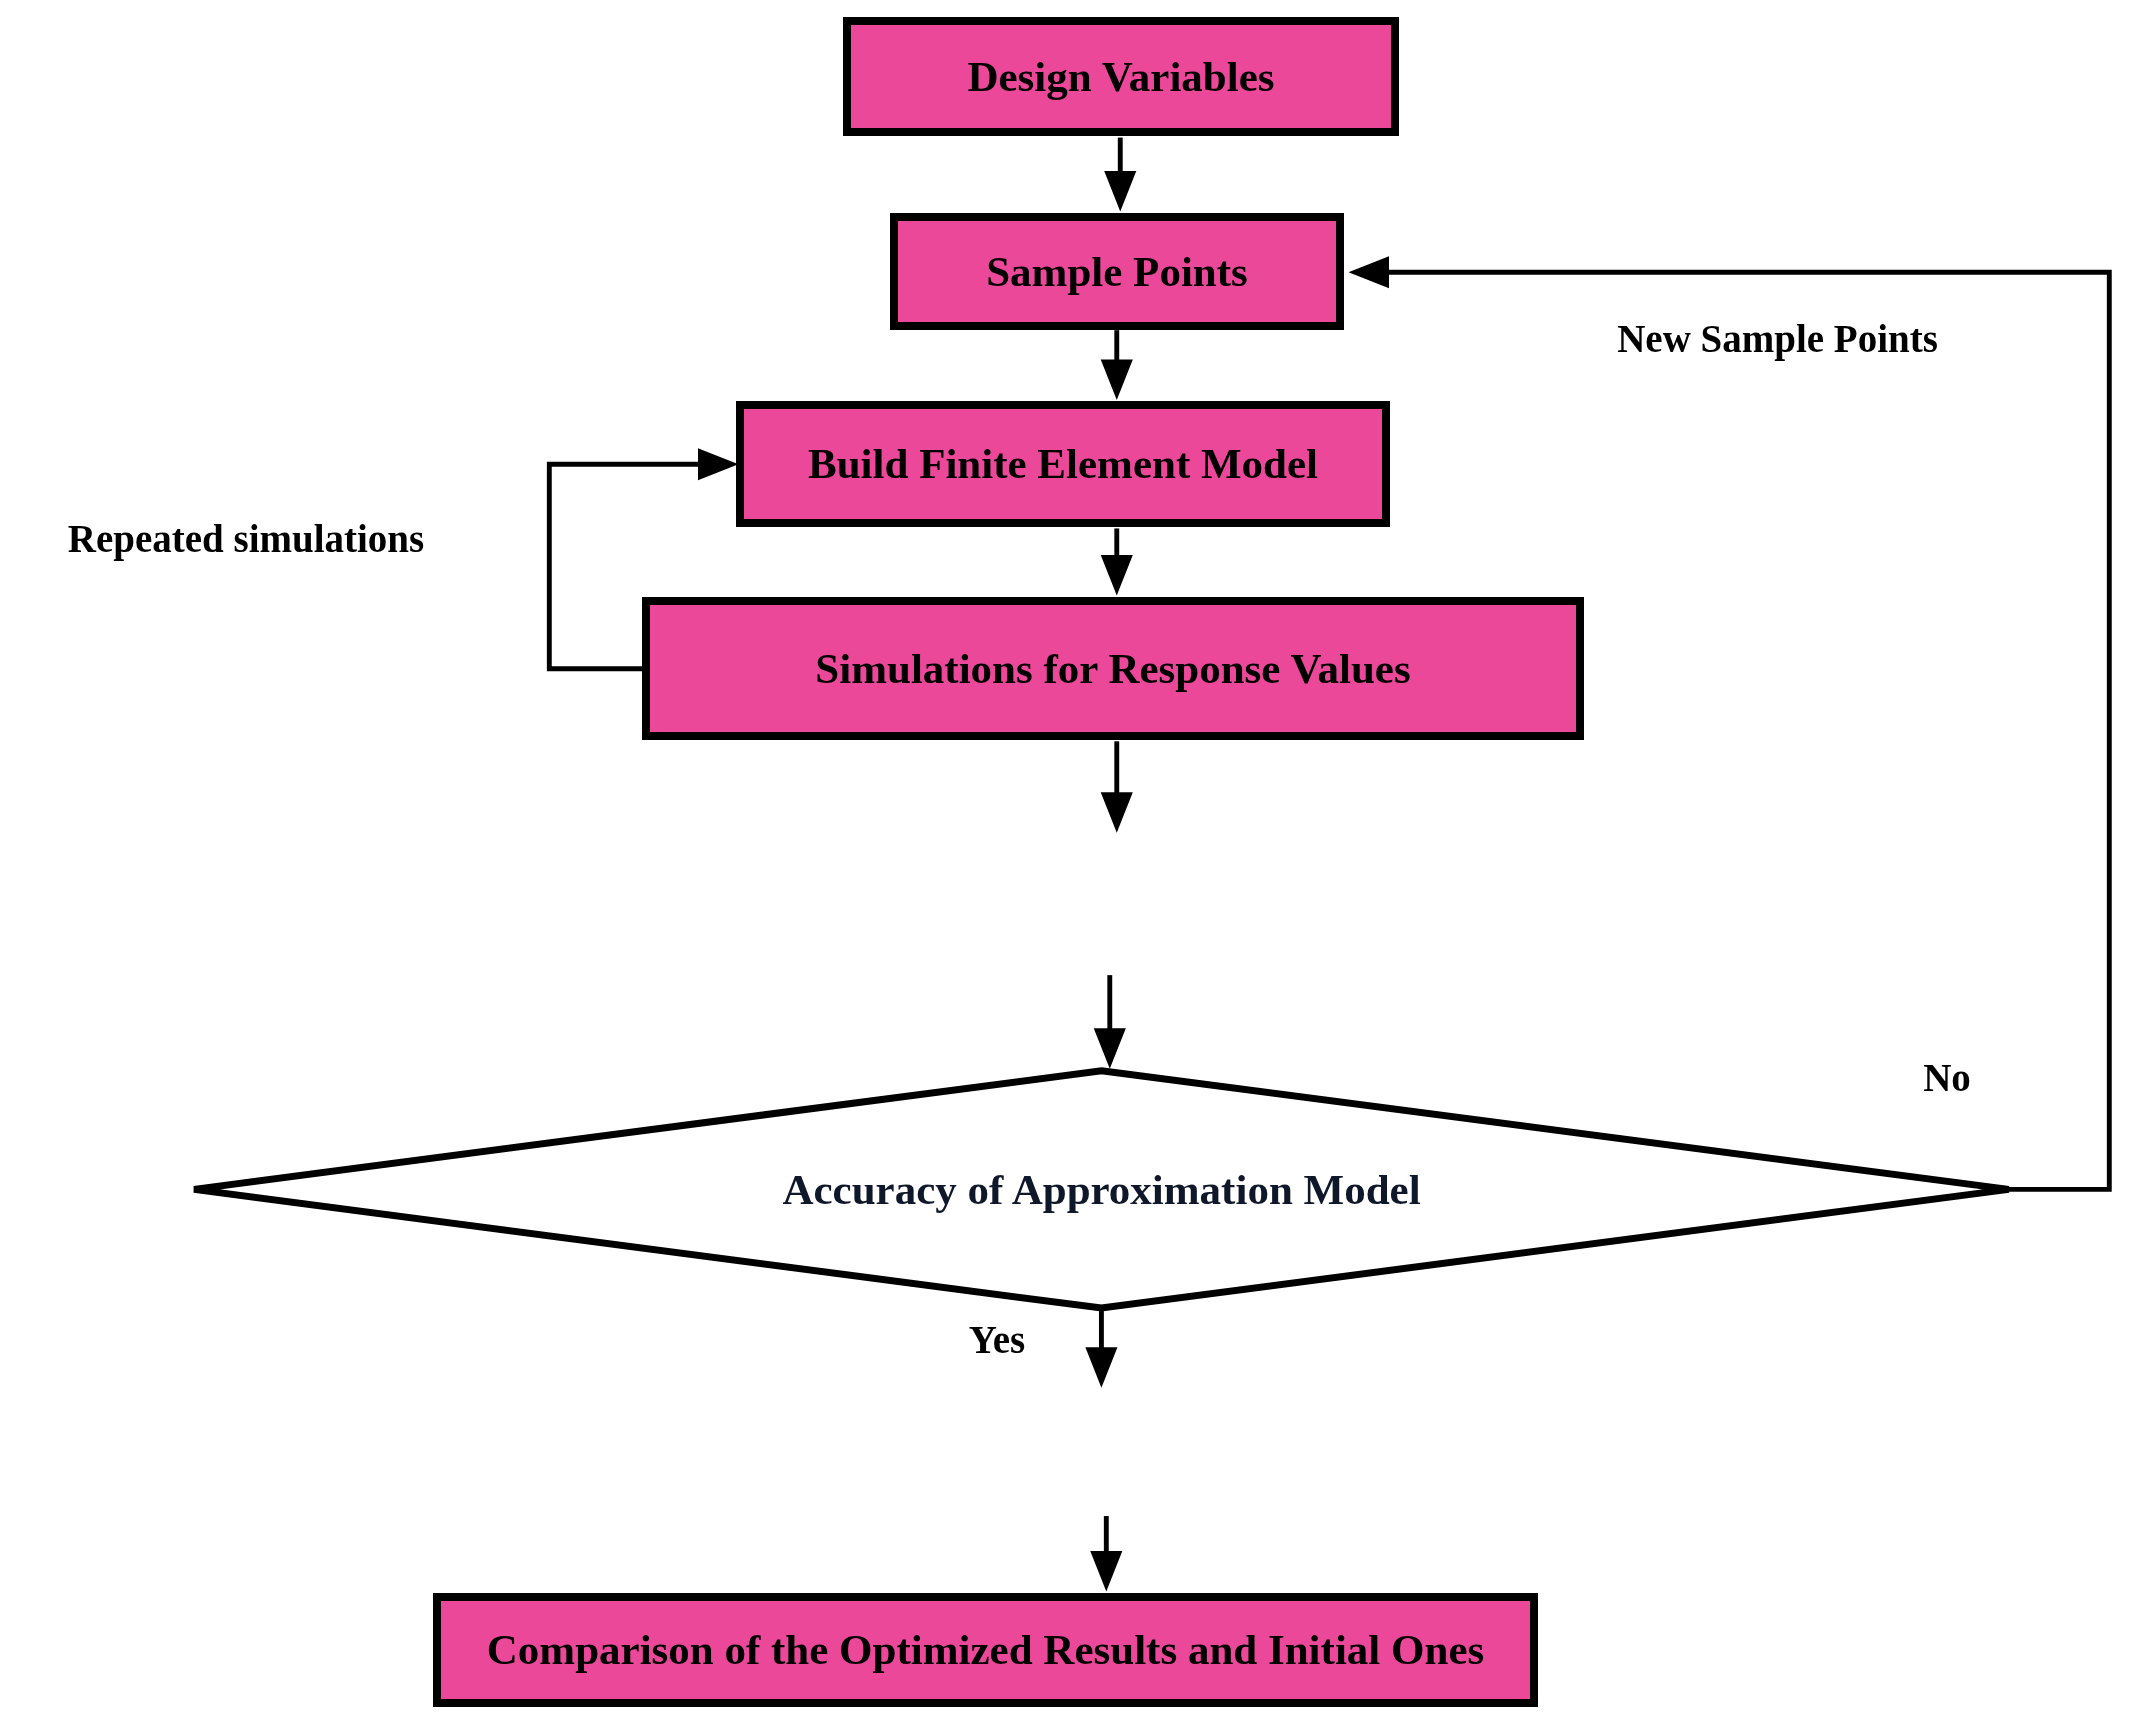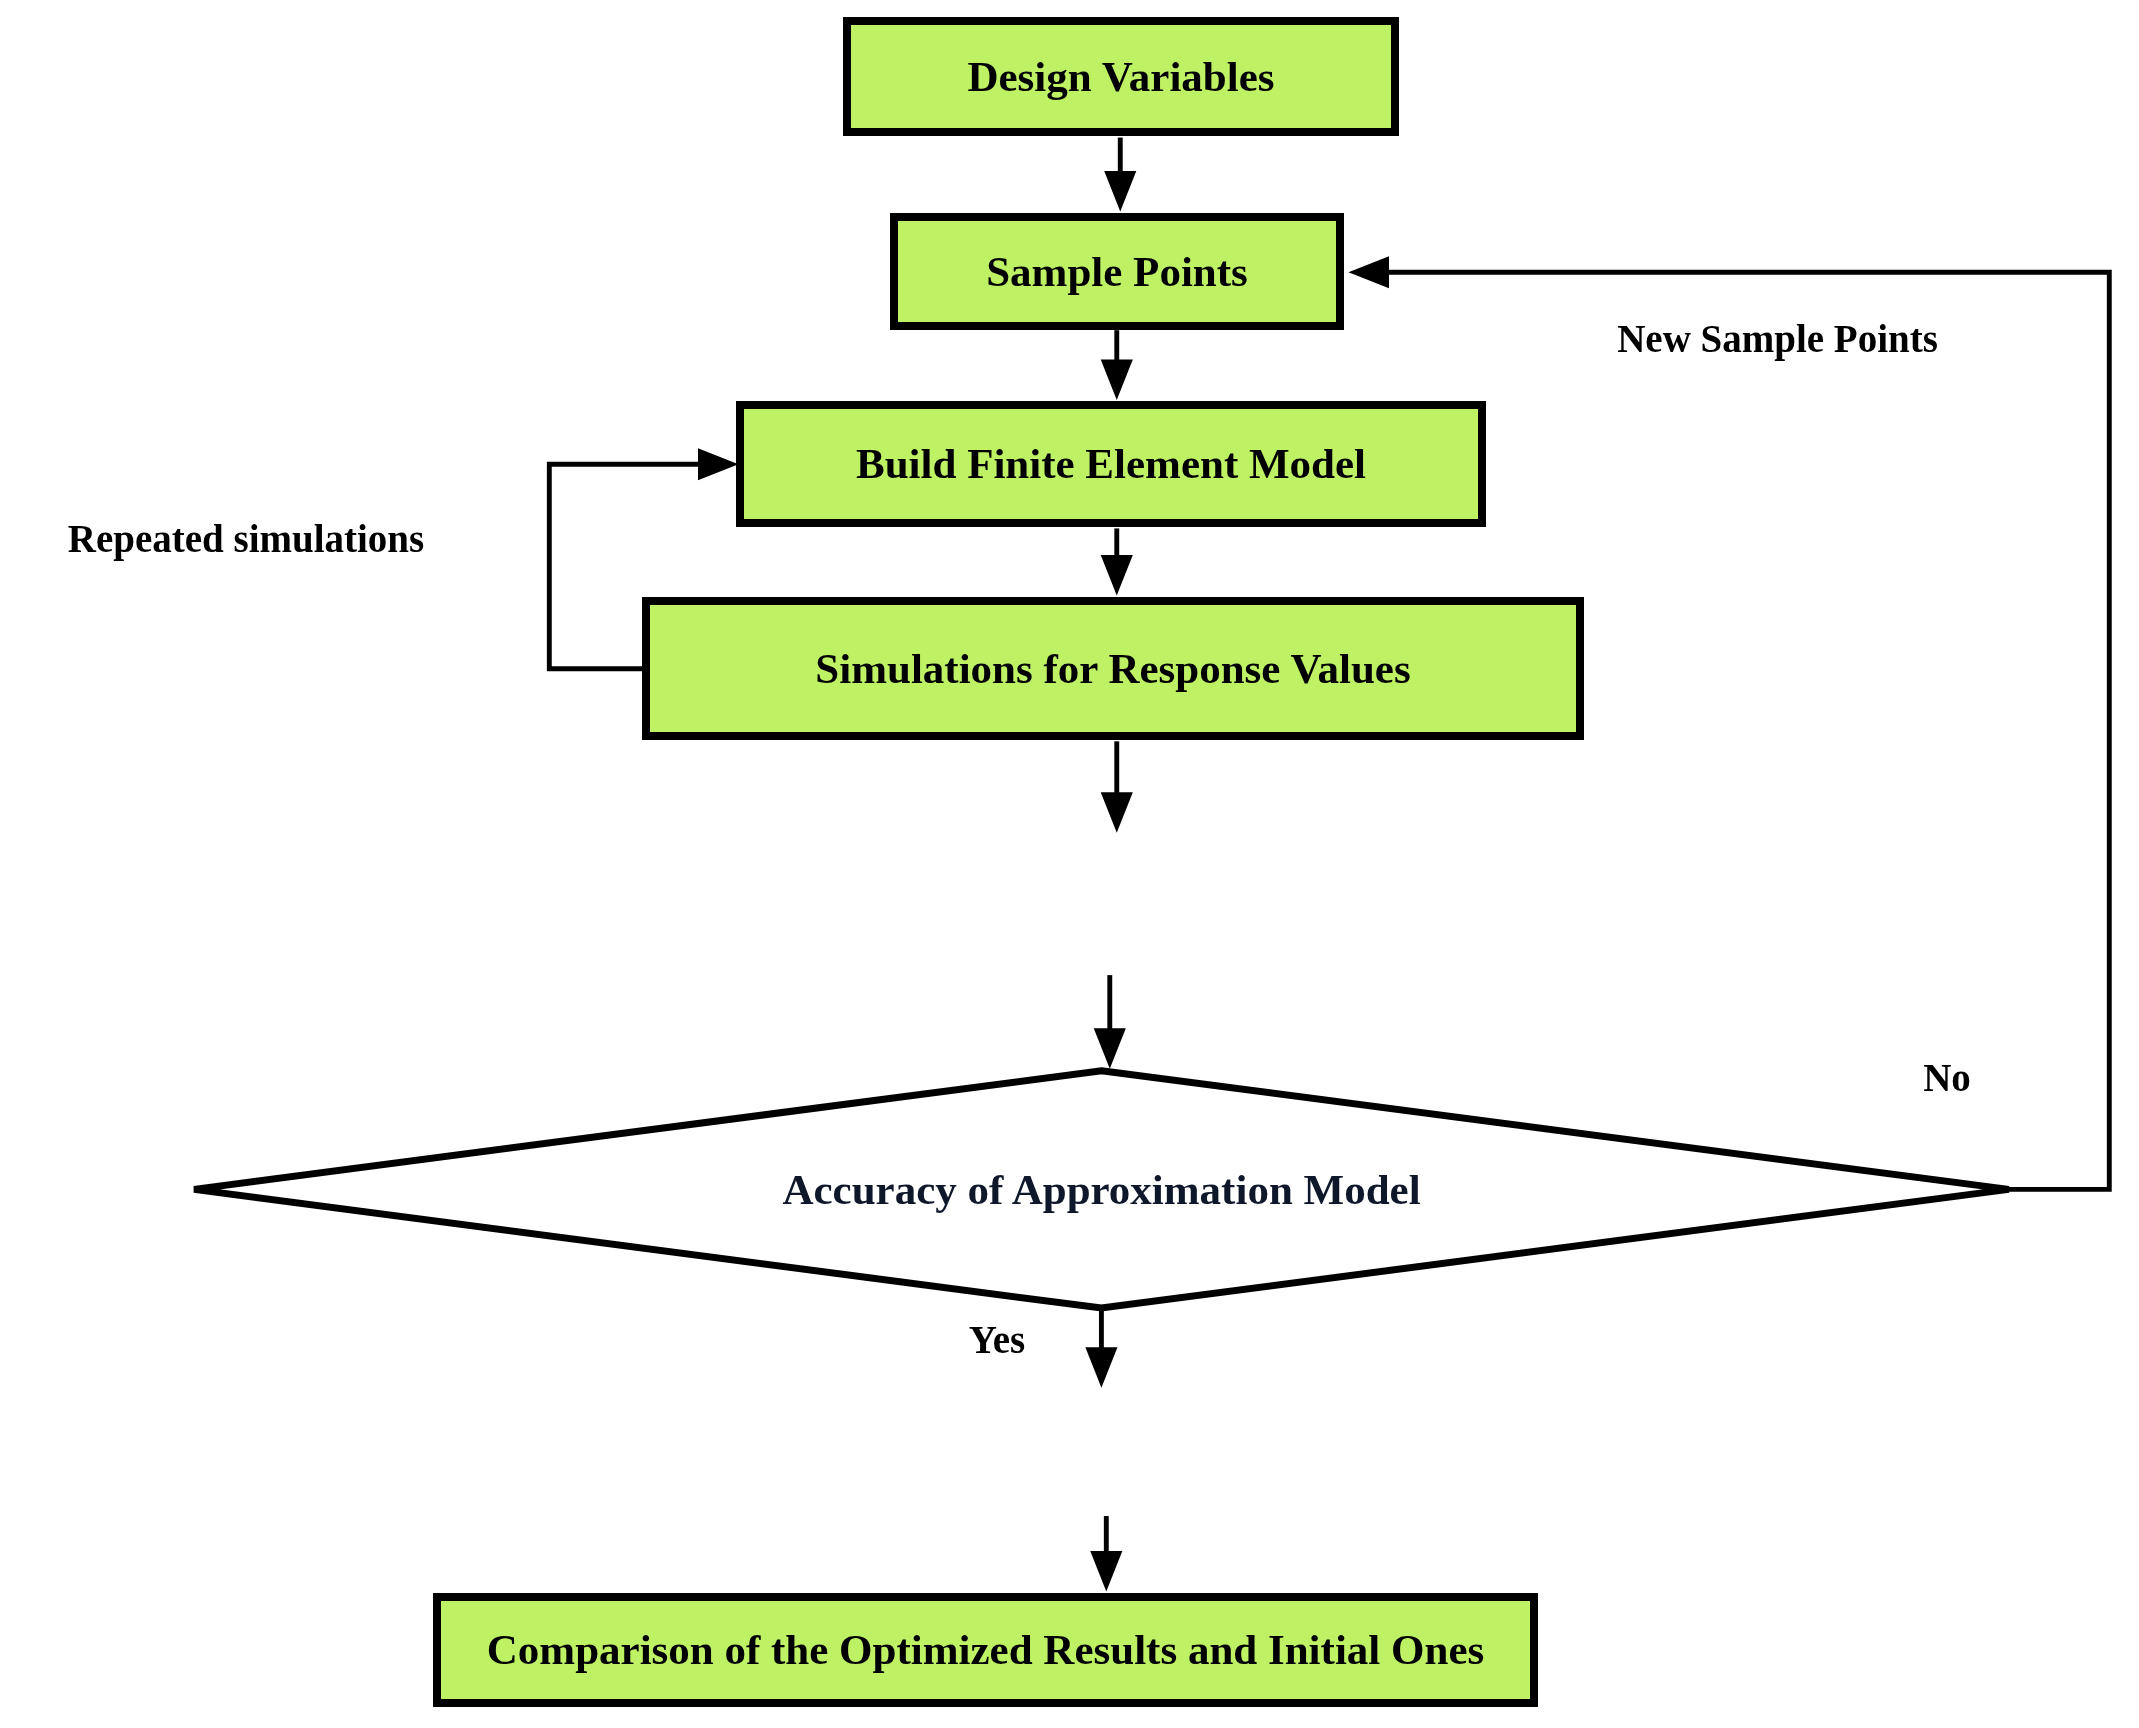--- a/index.html
+++ b/index.html
@@ -14,21 +14,21 @@
   .canvas svg.wires {
     position: absolute;
     left: 0; top: 0;
     width: 2140px; height: 1729px;
     z-index: 1;
   }
   .node {
     position: absolute;
     box-sizing: border-box;
     border: 8.4px solid #000;
-    background: #bef264;
+    background: #ec4899;
     display: flex;
     align-items: center;
     justify-content: center;
     text-align: center;
     font-weight: bold;
     font-size: 43px;
     color: #000;
     z-index: 2;
     line-height: 1.1;
   }
@@ -116,21 +116,21 @@
     <g>
       <polyline points="920,958 787,958 787,665 1000,665"></polyline>
       <polygon class="head" points="1000,642 1000,688 1058,665"></polygon>
     </g>
   </svg>
 
   <div class="node" style="left:843px; top:17.4px; width:556px; height:119px;">Design Variables</div>
 
   <div class="node" style="left:890px; top:213px; width:454px; height:117px;">Sample Points</div>
 
-  <div class="node" style="left:736px; top:401px; width:750px; height:126px;">Build Finite Element Model</div>
+  <div class="node" style="left:736px; top:401px; width:654px; height:126px;">Build Finite Element Model</div>
 
   <div class="node" style="left:642px; top:597px; width:942px; height:143px;">Simulations for Response Values</div>
 
 
   <div class="diamond-label">Accuracy of Approximation Model</div>
 
 
   <div class="node" style="left:433px; top:1593px; width:1105px; height:114px;">Comparison of the Optimized Results and Initial Ones</div>
 
   <div class="flabel" style="left:14px; top:513px; width:464px; height:50px;">Repeated simulations</div>

